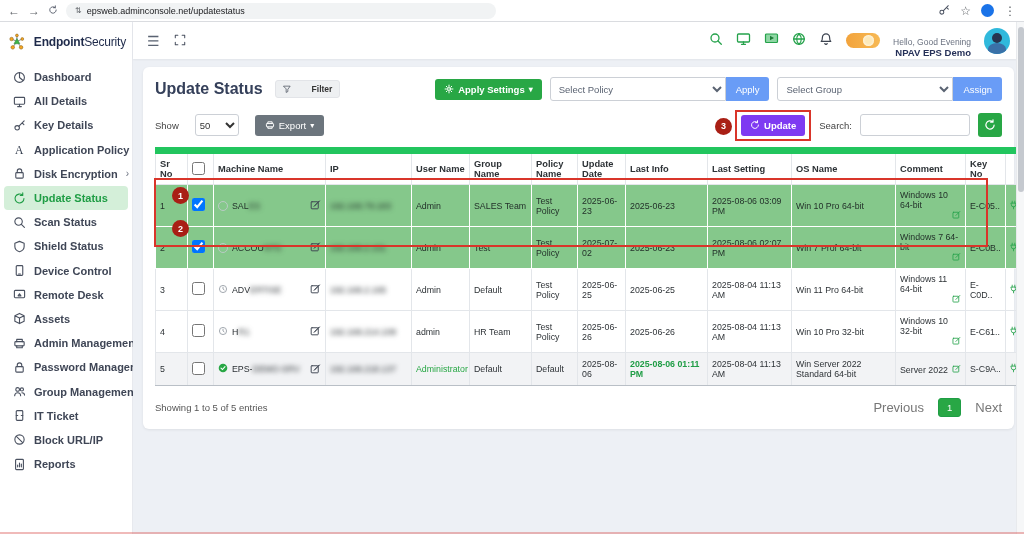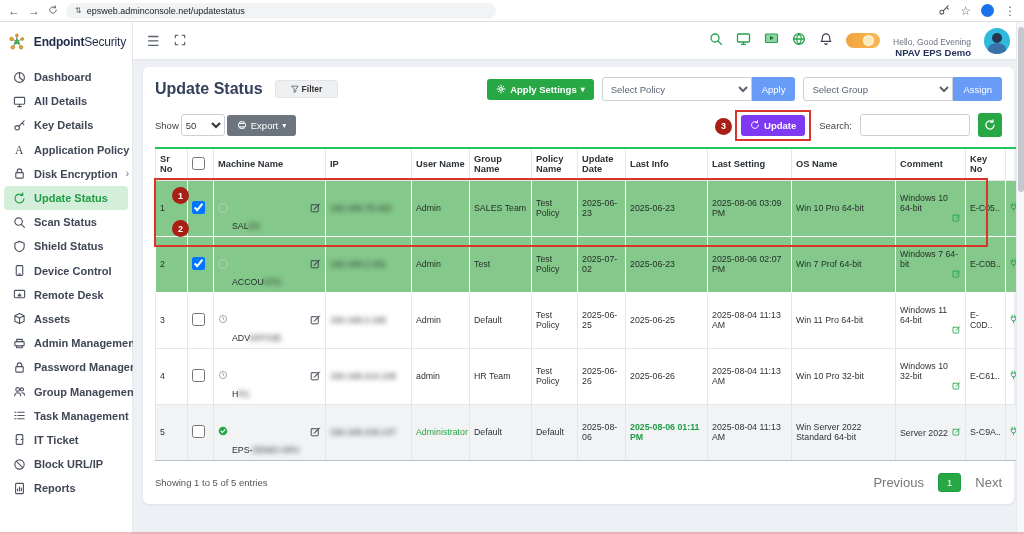--- a/index.html
+++ b/index.html
@@ -40,60 +40,60 @@
   .greet .g1 { font-size:8.5px; color:#6b7280; }
   .greet .g2 { font-size:9.5px; font-weight:bold; color:#253058; }
   .avatar { width:26px; height:26px; border-radius:50%; background:#30b9dc; position:relative; overflow:hidden; flex-shrink:0; }
   .avatar .head { position:absolute; left:8px; top:5px; width:10px; height:10px; border-radius:50%; background:#273550; }
   .avatar .body { position:absolute; left:4px; top:15px; width:18px; height:12px; border-radius:50% 50% 0 0; background:#3a71a8; }
 
   
   .card { background:#fff; border-radius:6px; margin:8px 10px; padding:10px 12px 12px; box-shadow:0 1px 3px rgba(0,0,0,.07); position:relative; }
   .card-head { display:flex; align-items:center; }
   .page-title { font-size:16px; font-weight:bold; color:#35405a; }
-  .filter-chip { margin-left:12px; background:#eef0f2; border:1px solid #e2e4e8; border-radius:3px; font-size:8.5px; font-weight:bold; color:#333; padding:3px 15px; display:flex; align-items:center; gap:3px; cursor:pointer; }
+  .filter-chip { margin-left:12px; background:#eef0f2; border:1px solid #e2e4e8; border-radius:3px; font-size:8.5px; font-weight:bold; color:#333; padding:3px 7px; display:flex; align-items:center; gap:21px; cursor:pointer; }
   .head-actions { margin-left:auto; display:flex; align-items:center; gap:8px; }
   .btn { border:none; border-radius:3px; font-size:9.5px; cursor:pointer; display:inline-flex; align-items:center; gap:4px; font-family:Liberation Sans, sans-serif; }
   .btn-green { background:#28a745; color:#fff; padding:5px 9px; font-weight:bold; }
   .btn-blue { background:#699cf6; color:#fff; padding:5px 10px; }
   .sel-group { display:flex; align-items:stretch; }
-  .sel { height:24px; width:150px; font-size:9.5px; color:#5a6372; border:1px solid #ccd0d6; border-radius:3px 0 0 3px; padding:0 4px; background:#fff; font-family:inherit; }
+  .sel { height:24px; width:176px; font-size:9.5px; color:#5a6372; border:1px solid #ccd0d6; border-radius:3px 0 0 3px; padding:0 4px; background:#fff; font-family:inherit; }
   .sel-group .btn { border-radius:0 3px 3px 0; }
   .caret { font-size:8px; }
 
   
-  .controls { display:flex; align-items:center; margin-top:12px; gap:2px; }
+  .controls { display:flex; align-items:center; margin-top:12px; gap:16px; }
   .lbl { font-size:9.5px; color:#444; }
   .show-sel { height:22px; width:44px; font-size:9.5px; border:1px solid #ccd0d6; border-radius:3px; background:#fff; font-family:inherit; color:#333; }
   .btn-export { background:#6c757d; color:#fff; padding:5px 10px; }
   .ctr-right { margin-left:auto; display:flex; align-items:center; gap:8px; }
   .update-wrap { position:relative; margin-right:6px; }
   .btn-update { background:#7e3af2; color:#fff; padding:5px 9px; font-weight:bold; }
   .update-outline { position:absolute; top:-5px; left:-6px; right:-6px; bottom:-5px; border:2px solid #d9352a; pointer-events:none; }
   .num-badge { width:17px; height:17px; border-radius:50%; background:#a91f15; color:#fff; font-size:9px; font-weight:bold; display:flex; align-items:center; justify-content:center; }
   .badge-3 { position:absolute; left:-26px; top:3px; }
   .search-input { width:110px; height:22px; border:1px solid #ccd0d6; border-radius:3px; padding:0 5px; font-size:10px; font-family:inherit; }
   .btn-refresh { background:#28a745; color:#fff; width:24px; height:24px; justify-content:center; border-radius:3px; }
 
   
   .table-wrap { position:relative; margin-top:10px; }
   table { width:100%; border-collapse:collapse; table-layout:fixed; }
   th, td { border:1px solid #e3e6ea; font-size:8.8px; color:#2d3236; padding:5px 4px; text-align:left; vertical-align:middle; overflow:hidden; }
-  th { font-size:9.3px; font-weight:bold; border-top:2px solid #22c55e; }
+  th { font-size:9.3px; font-weight:bold; border-top:7px solid #22c55e; }
   thead tr { height:32px; }
   tbody tr { height:33px; }
   tbody tr.row-sel { background:#85c88b; }
   tbody tr.row-sel td { border-color:rgba(255,255,255,.55); color:#23312a; }
   tbody tr.row-alt { background:#f2f3f5; }
   tbody tr:last-child td { border-bottom:1px solid #b9bfc6; }
   .c-sr{width:32px}.c-cb{width:26px}.c-machine{width:112px}.c-ip{width:86px}.c-user{width:58px}
   .c-group{width:62px}.c-policy{width:46px}.c-udate{width:48px}.c-linfo{width:82px}
   .c-lset{width:84px}.c-os{width:104px}.c-cmt{width:70px}.c-key{width:40px}.c-act{width:16px}
   .m-cell { display:flex; align-items:center; gap:4px; }
-  .m-name { white-space:nowrap;margin-top:35px; }
+  .m-name { white-space:nowrap; }
   .blur { filter:blur(2.5px); }
   .m-edit { margin-left:auto; cursor:pointer; flex-shrink:0; }
   .st { width:10px; height:10px; flex-shrink:0; display:inline-block; }
   .st-idle { border:1.5px solid #c6cbd2; border-radius:50%; opacity:.8; }
   .green-text { color:#28a745 !important; }
   .bold-green { color:#1f9d45 !important; font-weight:bold; }
   .cmt { display:flex; flex-wrap:wrap; align-items:flex-end; }
   .cmt-ic { margin-left:auto; cursor:pointer; }
   td.c-act { border-left-color:#e3e6ea; text-align:center; padding:2px 1px; }
 
@@ -260,26 +260,20 @@
           </svg>
         <span class="si-label">Password Management</span>
       </div>
       <div class="side-item">
         <svg class="ic" width="13" height="13" viewBox="0 0 14 14">
             <circle cx="5" cy="4.8" r="2"></circle>
             <circle cx="9.6" cy="4.8" r="1.7"></circle>
             <path d="M1.8 11.5c0-2.2 1.8-3.2 3.2-3.2s3.2 1 3.2 3.2M9.6 8.3c1.5 0 2.8 1 2.8 2.6"></path>
           </svg>
         <span class="si-label">Group Management</span>
-      </div>
-      <div class="side-item">
-        <svg class="ic" width="13" height="13" viewBox="0 0 14 14">
-            <path d="M2 3.5h1.2M5.2 3.5H12M2 7h1.2M5.2 7H12M2 10.5h1.2M5.2 10.5H12"></path>
-          </svg>
-        <span class="si-label">Task Management</span>
       </div>
       <div class="side-item">
         <svg class="ic" width="13" height="13" viewBox="0 0 14 14">
             <rect x="3.5" y="1.8" width="7" height="10.4" rx="1"></rect>
             <path d="M3.5 7h1.6M8.9 7h1.6"></path>
           </svg>
         <span class="si-label">IT Ticket</span>
       </div>
       <div class="side-item">
         <svg class="ic" width="13" height="13" viewBox="0 0 14 14">

